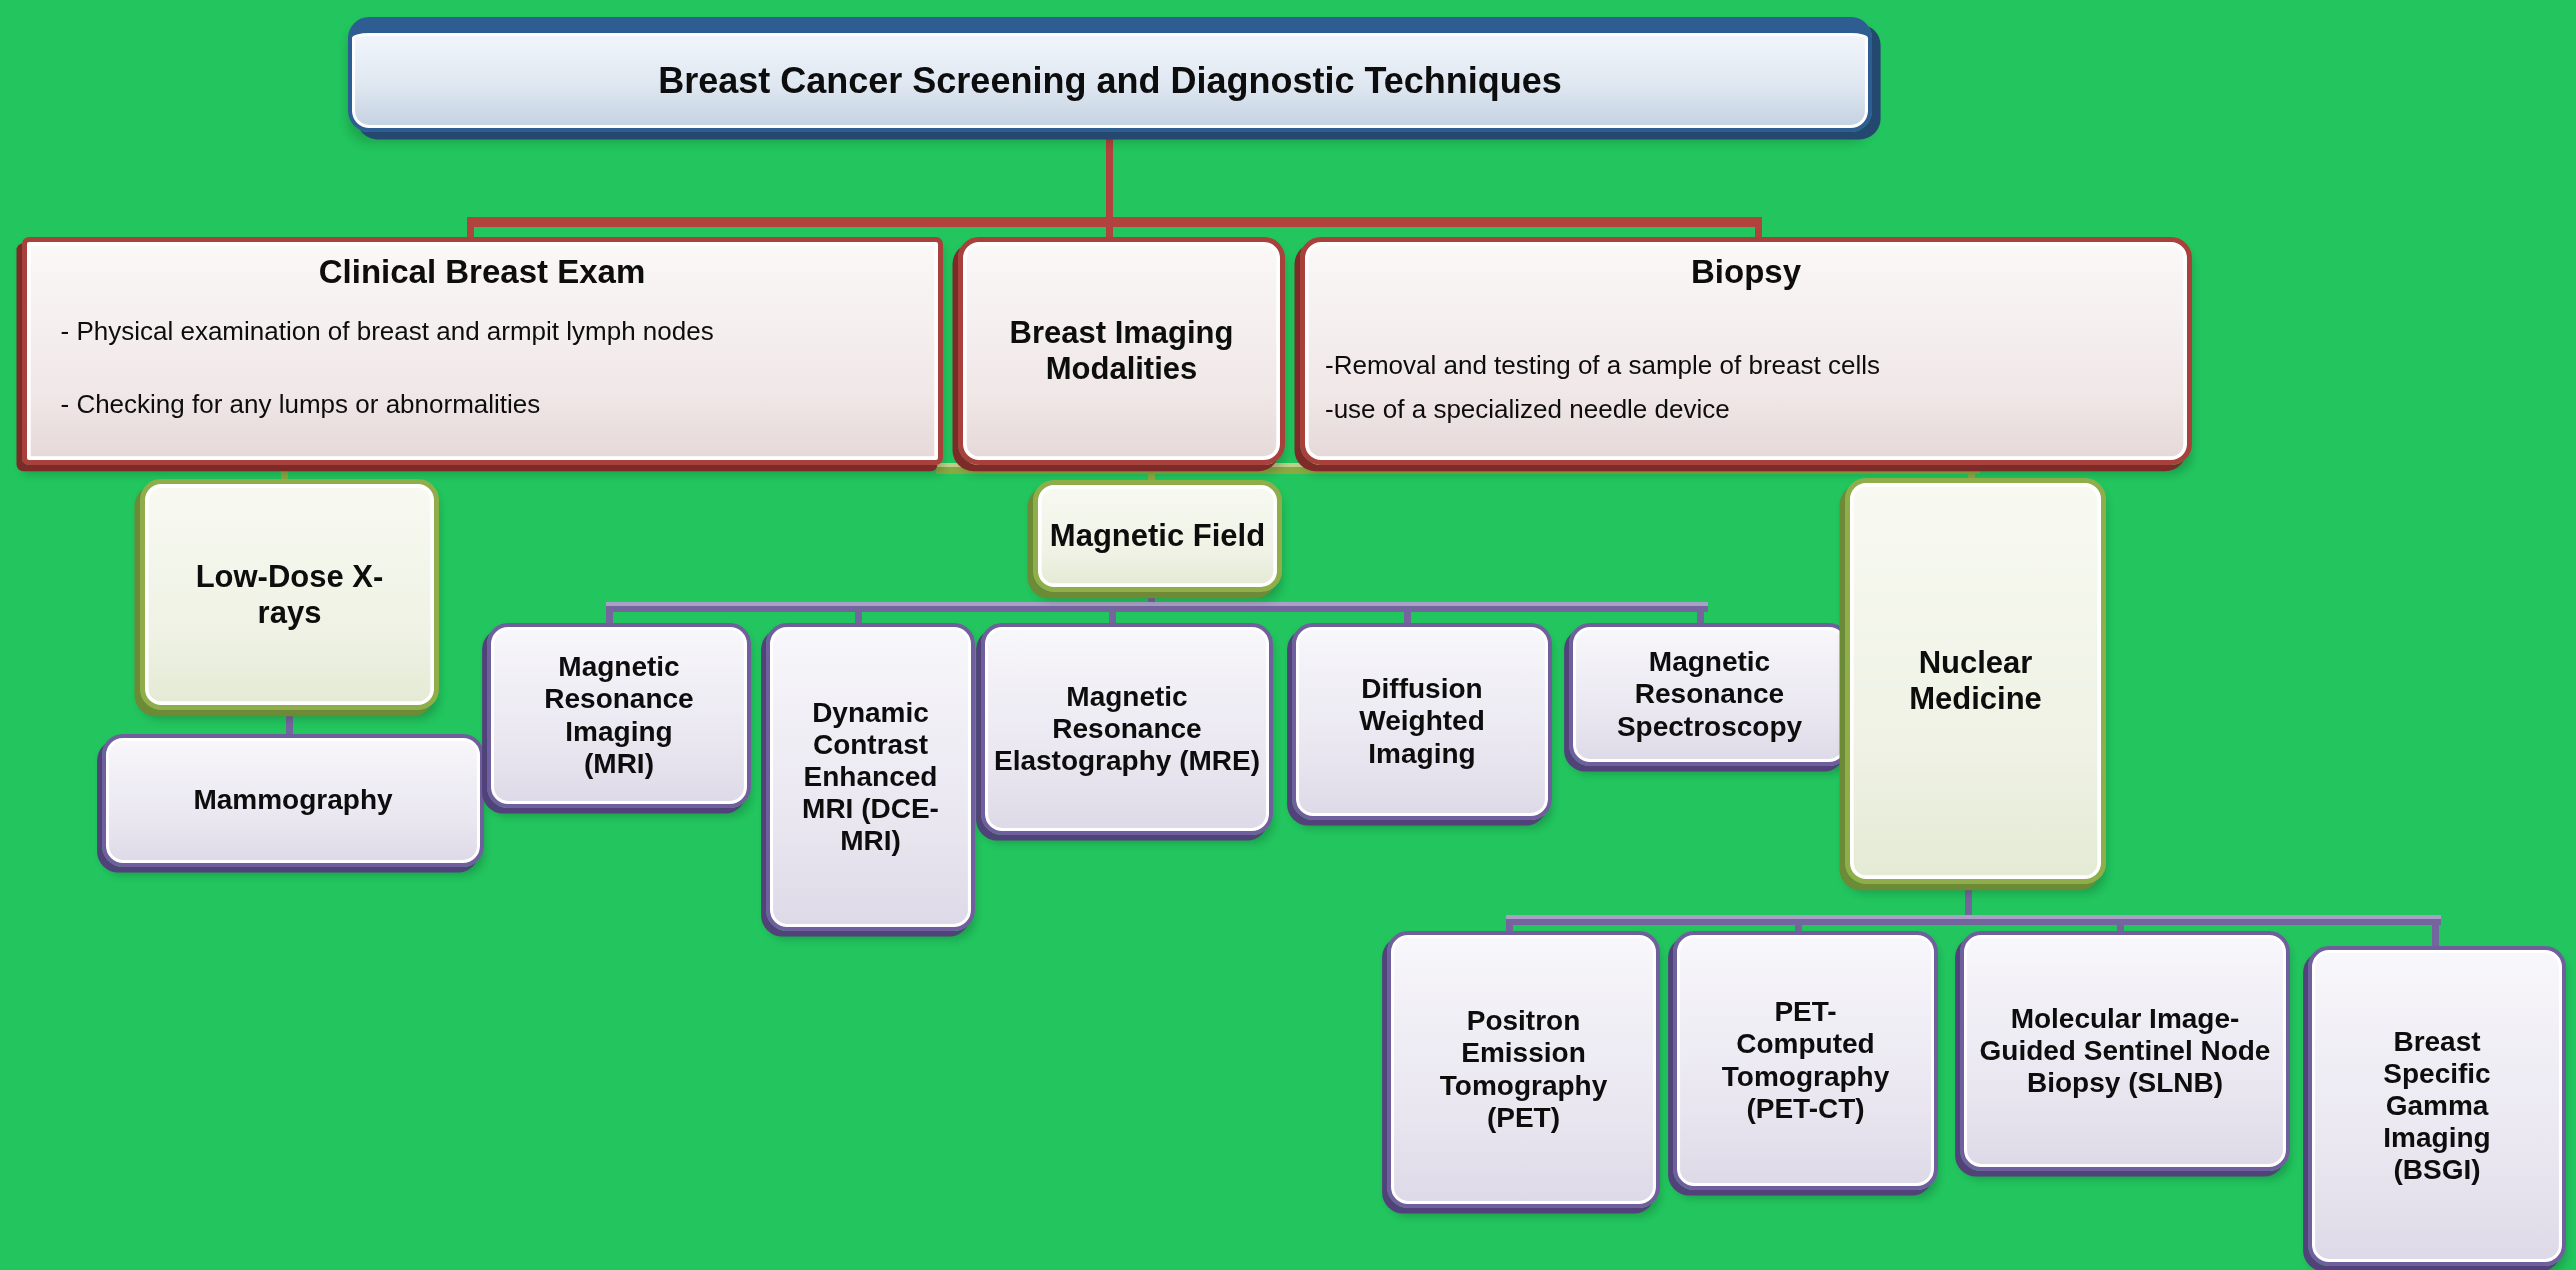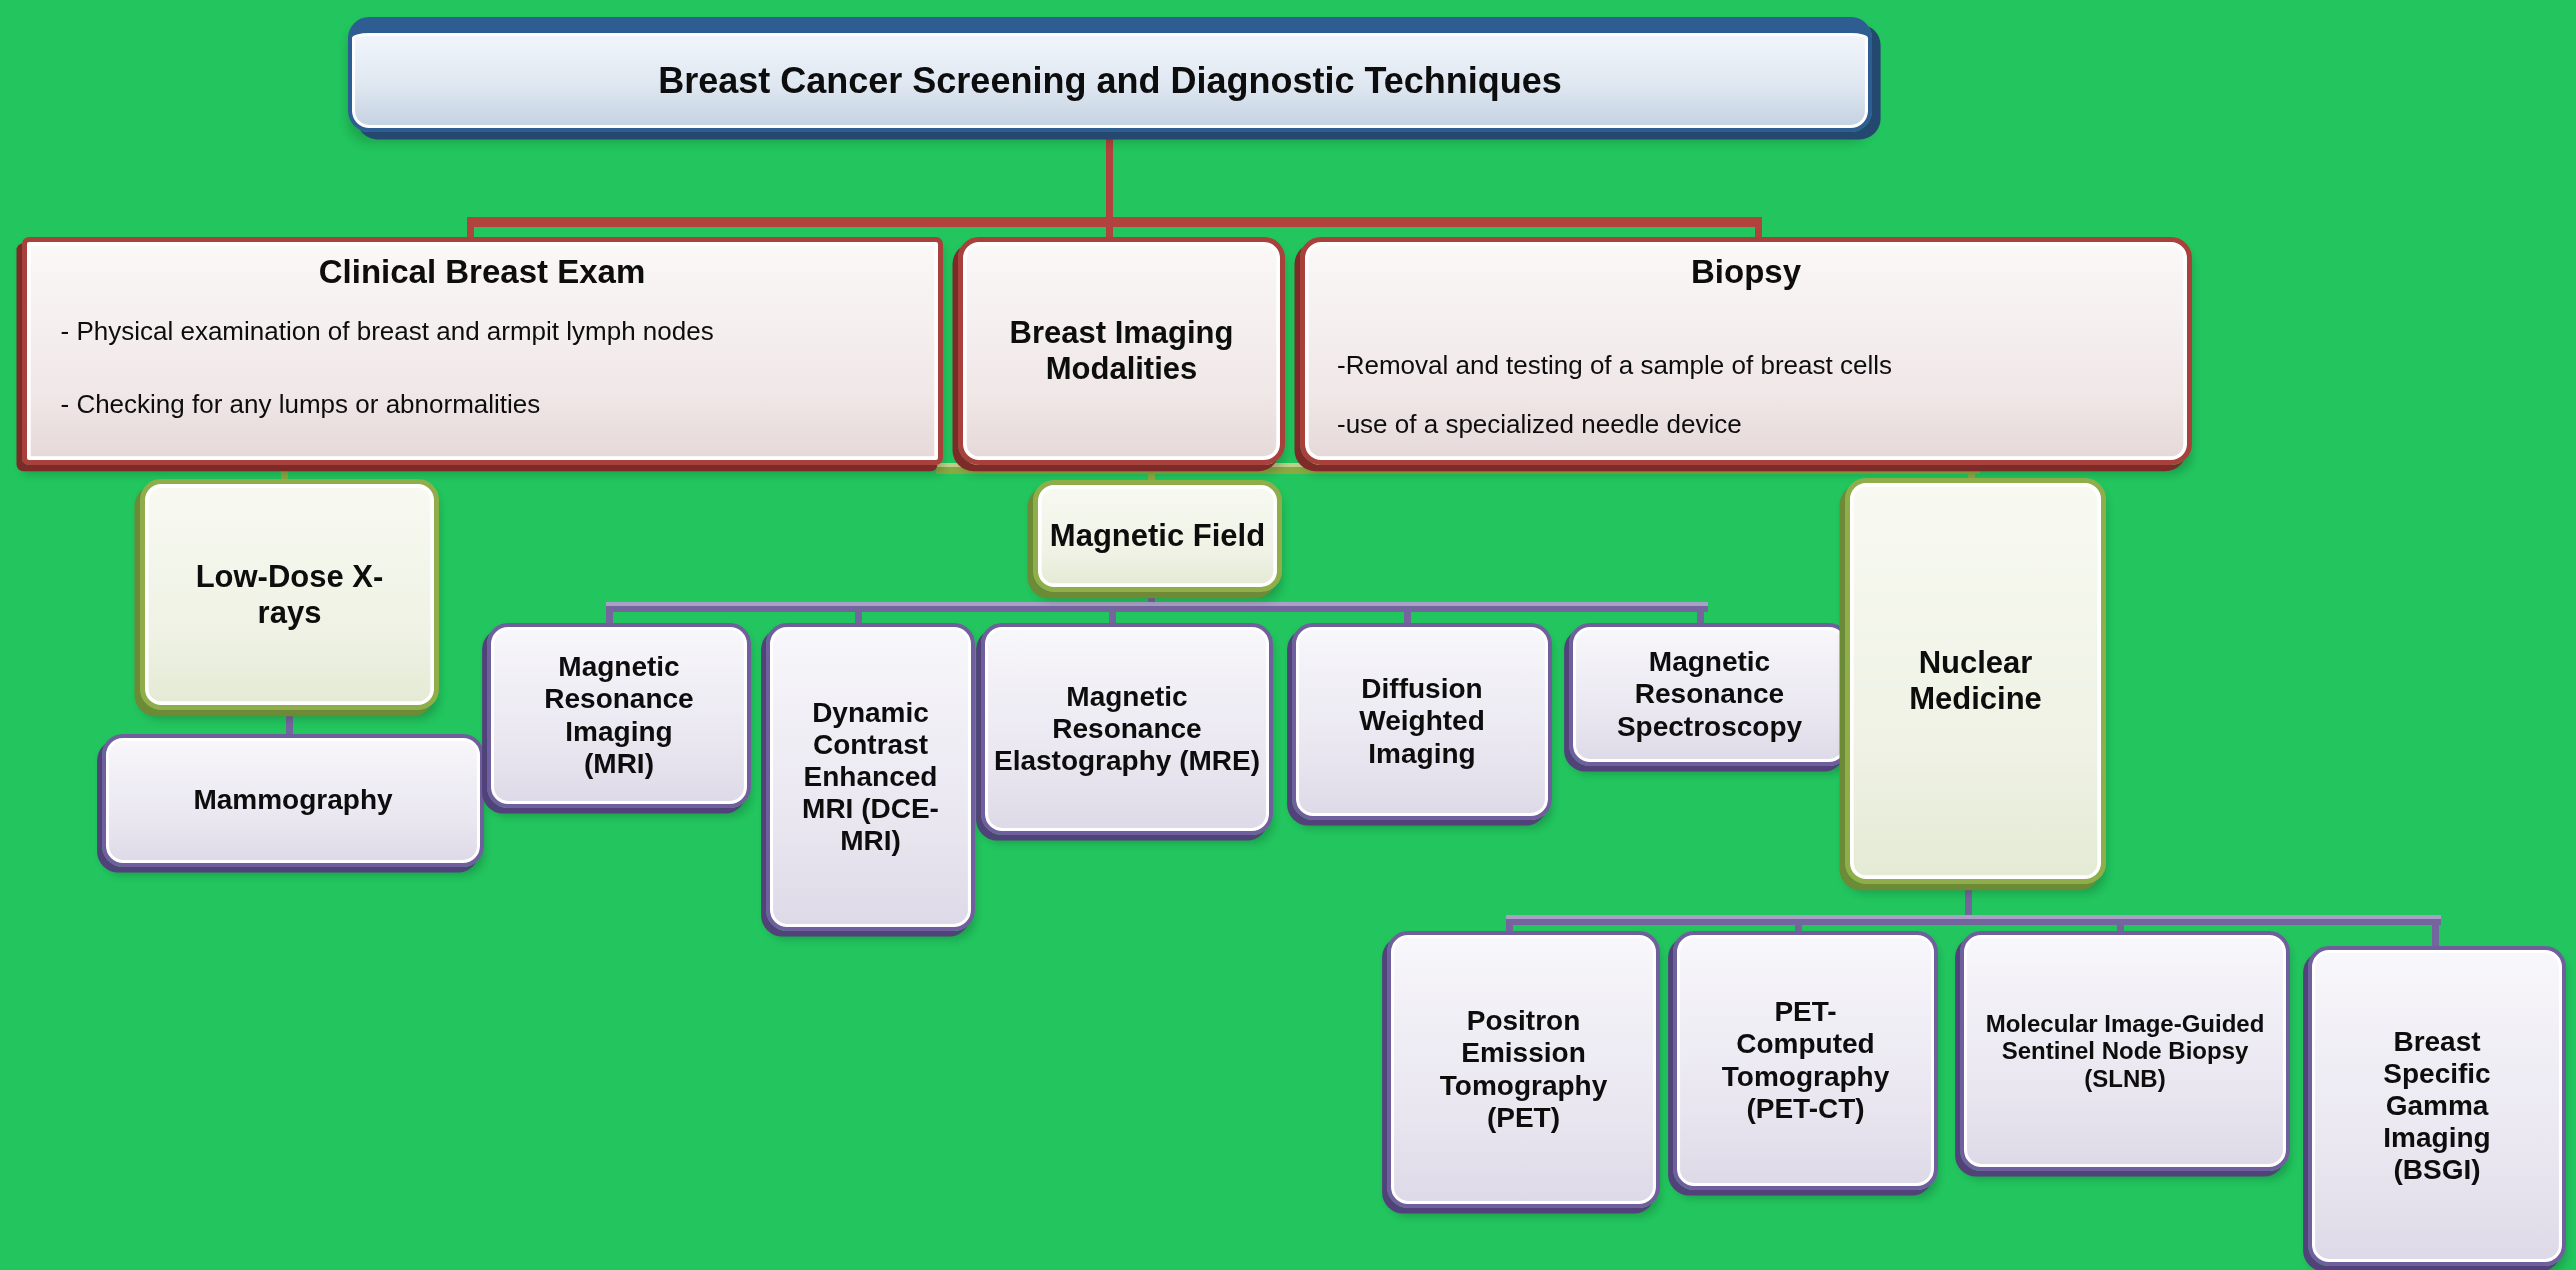--- a/index.html
+++ b/index.html
@@ -56,27 +56,27 @@
   #mammo    {left:102px;top:734px;width:382px;height:133px;font-size:28px;}
   #mfield   {left:1033px;top:480px;width:249px;height:112px;font-size:31px;padding:0 6.2px;}
   #mri      {left:487px;top:623px;width:264px;height:185px;font-size:28px;padding:12px 37px;}
   #dce      {left:766px;top:623px;width:209px;height:308px;font-size:28px;padding:0 7.4px;}
   #mre      {left:981px;top:623px;width:292px;height:212px;font-size:28px;padding:0 7.4px;}
   #dwi      {left:1292px;top:623px;width:260px;height:197px;font-size:28px;padding:0 7.4px;}
   #mrs      {left:1569px;top:623px;width:281px;height:143px;font-size:28px;padding:0 7.4px;}
   #nuclear  {left:1845px;top:478px;width:261px;height:406px;font-size:31px;padding:0 10px;}
   #pet      {left:1387px;top:931px;width:273px;height:277px;font-size:28px;padding:0 31px;}
   #petct    {left:1673px;top:931px;width:265px;height:259px;font-size:28px;padding:0 43px;}
-  #slnb     {left:1960px;top:931px;width:330px;height:240px;font-size:24px;padding:0 7.4px;}
+  #slnb     {left:1960px;top:931px;width:330px;height:240px;font-size:28px;padding:0 7.4px;}
   #bsgi     {left:2308px;top:946px;width:258px;height:320px;font-size:28px;padding:0 24.6px;}
   
   .big-title{font-size:33px;margin-top:11px;width:100%;text-align:center;}
   .big-body{font-weight:400;font-size:26px;text-align:left;line-height:1.22;}
   #clinical .big-body{width:702px;align-self:flex-start;margin-left:34px;margin-top:24.6px;display:flex;flex-direction:column;gap:42px;}
-  #biopsy   .big-body{width:800px;align-self:flex-start;margin-left:32px;margin-top:59px;display:flex;flex-direction:column;gap:27px;}
+  #biopsy   .big-body{width:800px;align-self:flex-start;margin-left:20px;margin-top:59px;display:flex;flex-direction:column;gap:12px;}
   .label{line-height:1.15;}
 </style>
 </head>
 <body>
 
 <div id="canvas">
 
   <div class="conn red" style="left:1106px;top:131px;width:7.4px;height:90px;"></div>
   <div class="conn red" style="left:467px;top:217px;width:1295px;height:9.9px;"></div>
   <div class="conn red" style="left:467px;top:222px;width:7.4px;height:18.5px;"></div>

